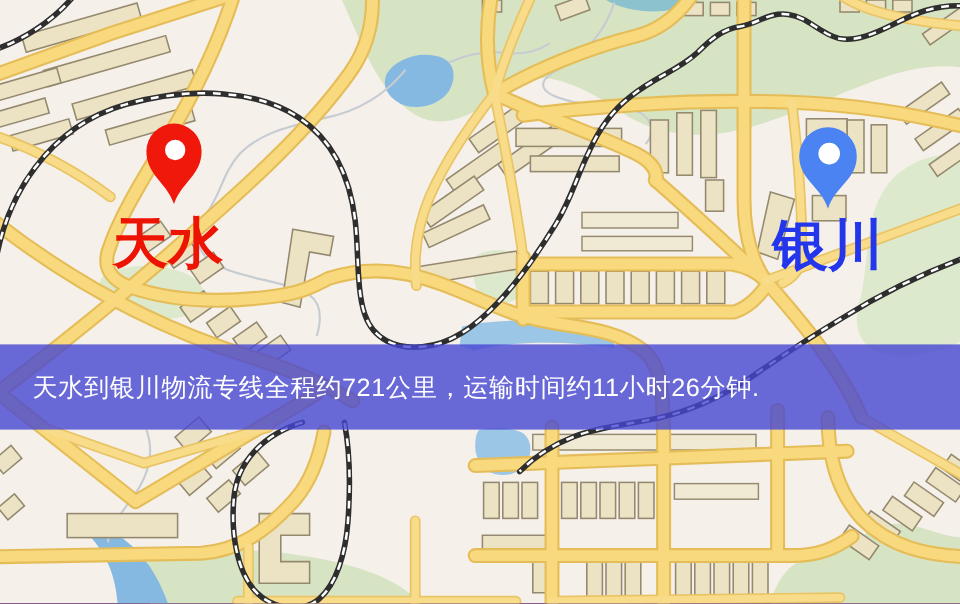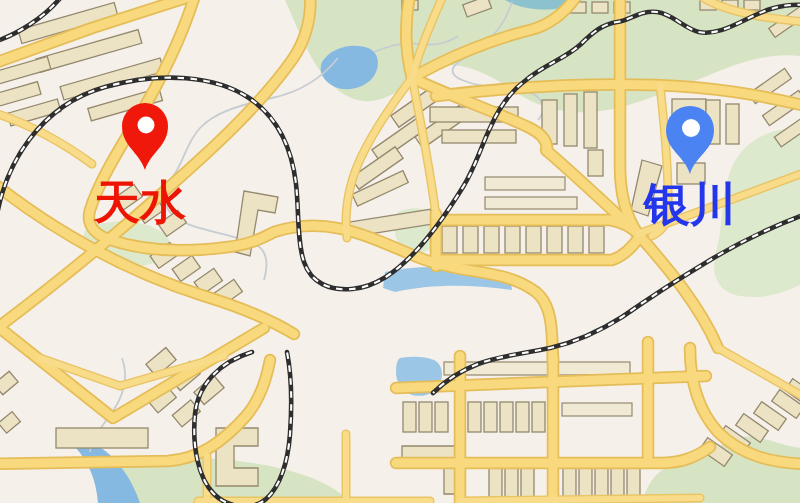--- a/index.html
+++ b/index.html
@@ -293,14 +293,17 @@
     <g>
       <path d="M 145 170 C 139 152 122 146 122 126 A 23 23 0 1 1 168 126 C 168 146 151 152 145 170 Z" fill="#f0180a"></path>
       <circle cx="146" cy="125" r="8.5" fill="#ffffff"></circle>
       <path d="M 690 174 C 684 155 666 150 666 130 A 24 24 0 1 1 714 130 C 714 150 696 155 690 174 Z" fill="#4b84f2"></path>
       <circle cx="691" cy="128" r="9" fill="#ffffff"></circle>
       <text class="pin-label" x="140" y="218" text-anchor="middle" fill="#ee1404">天水</text>
       <text class="pin-label" x="690" y="220" text-anchor="middle" fill="#2336ec">银川</text>
     </g>
   </svg>
 
+  <div id="banner" style="background: rgba(70, 70, 210, 0.8);">
+    <span id="banner-text" style="color: rgb(255, 255, 255);">天水到银川物流专线全程约721公里，运输时间约11小时26分钟.</span>
+  </div>
 
 </div>
 
 </body></html>

